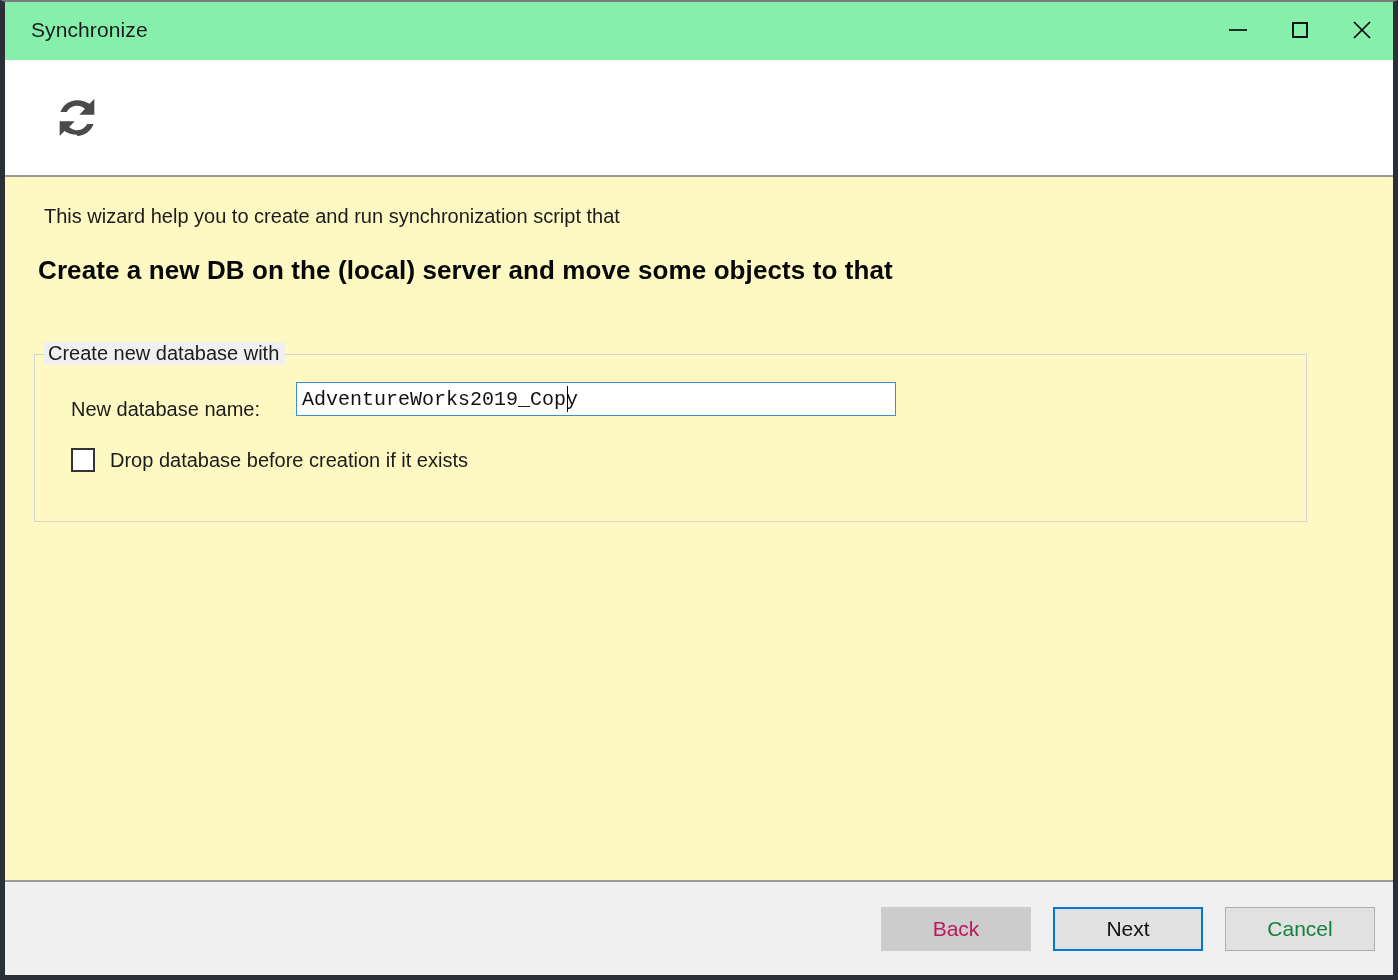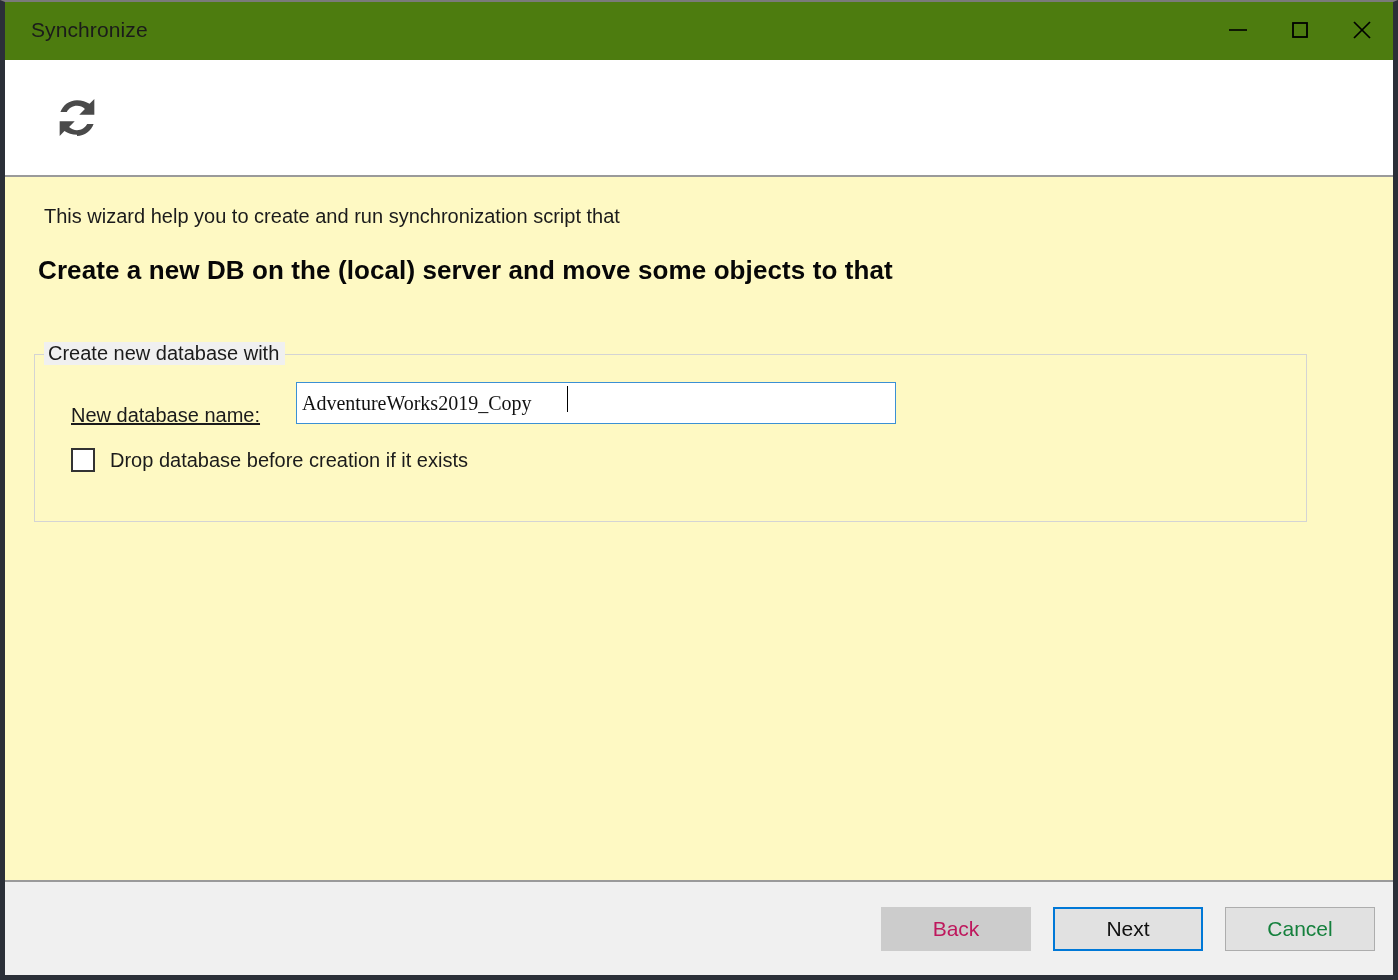--- a/index.html
+++ b/index.html
@@ -23,21 +23,21 @@
     border-top: 2px solid #7a7a7a;
     overflow: hidden;
     display: flex;
     flex-direction: column;
   }
 
   
   .titlebar {
     height: 58px;
     min-height: 58px;
-    background: #4d7c0f;
+    background: #86efac;
     display: flex;
     align-items: flex-start;
     justify-content: space-between;
   }
   .titlebar-text {
     font-size: 21px;
     color: #1b1b1b;
     padding: 16px 0 0 26px;
     white-space: nowrap;
     letter-spacing: 0.1px;
@@ -154,36 +154,35 @@
     left: 0;
     top: 28px;
     width: 100%;
     height: 36px;
     display: flex;
     align-items: center;
   }
   .field-label {
     position: absolute;
     left: 37px;
-    top: 22px;
-    font-size: 20px;
-    color: #1b1b1b;
-    white-space: nowrap;
-    text-decoration: underline;
+    top: 16px;
+    font-size: 20px;
+    color: #1b1b1b;
+    white-space: nowrap;
   }
   .db-name-input {
     position: absolute;
     left: 262px;
     top: 0px;
     width: 600px;
-    height: 42px;
+    height: 34px;
     box-sizing: border-box;
     border: 1px solid #3b90d4;
     background: #ffffff;
-    font-family: Liberation Serif, serif;
+    font-family: Liberation Mono, monospace;
     font-size: 20px;
     color: #111111;
     padding: 0 5px;
     outline: none;
   }
   .caret {
     position: absolute;
     left: 533px;
     top: 4px;
     width: 1px;

